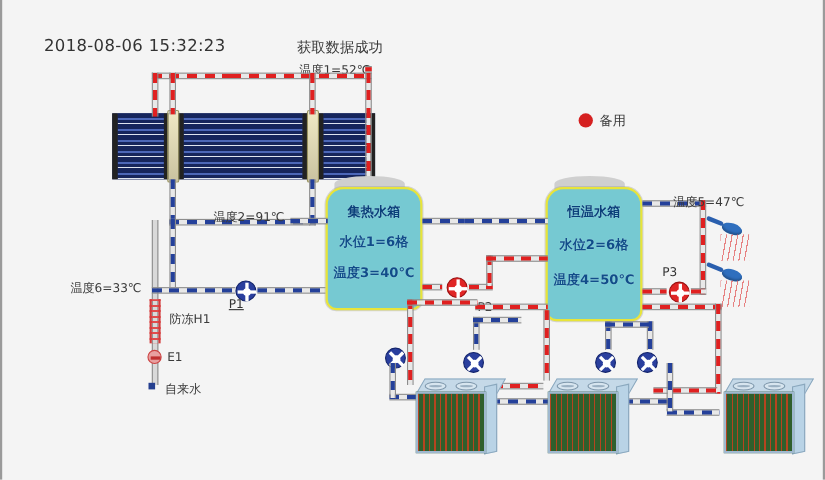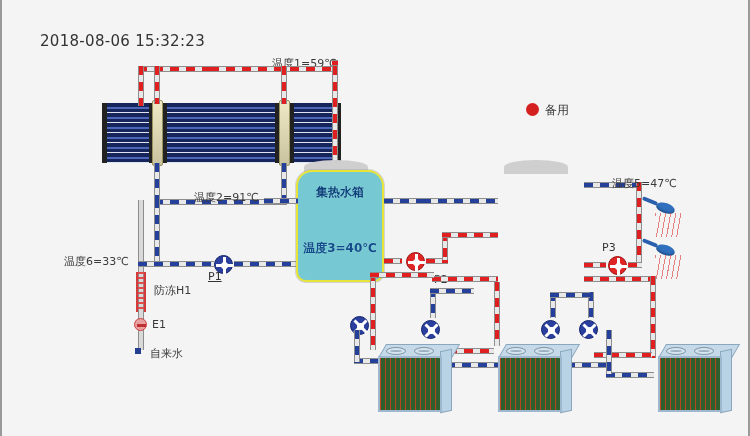--- a/index.html
+++ b/index.html
@@ -106,21 +106,22 @@
   .legend-dot{position:absolute;width:13px;height:13px;border-radius:50%;
         background:#d52020;}
   .tapmark{position:absolute;width:6px;height:6px;background:#243f8f;}
 </style>
 </head>
 <body>
 
 <div id="stage">
 
   <div class="lbl ts" style="left:38px;top:32px;">2018-08-06 15:32:23</div>
-  <div class="lbl cn-s" style="left:270px;top:56px;">温度1=59℃</div>
+  <div class="lbl cn" style="left:268px;top:34px;font-size:13px;">获取数据成功</div>
+  <div class="lbl cn-s" style="left:270px;top:56px;">温度1=52℃</div>
 
   <div class="legend-dot" style="left:524px;top:103px;"></div>
   <div class="lbl cn" style="left:543px;top:102px;">备用</div>
 
   <div class="collector" style="left:100px;top:103px;width:52px;height:60px;"></div>
   <div class="collector" style="left:160px;top:103px;width:118px;height:60px;"></div>
   <div class="collector" style="left:287px;top:103px;width:52px;height:60px;"></div>
 
   <div class="header-pipe" style="left:150px;top:100px;width:11px;height:66px;"></div>
   <div class="header-pipe" style="left:277px;top:100px;width:11px;height:66px;"></div>
@@ -158,24 +159,30 @@
   <div class="pump blue" style="left:212px;top:255px;">
     <span class="bl b1"></span>
     <span class="bl b2"></span>
     <span class="hub"></span>
   </div>
   <div class="lbl pumplbl" style="left:206px;top:270px;text-decoration:underline;">P1</div>
 
   <div class="tank-top" style="left:334px;top:160px;width:64px;height:14px;"></div>
   <div class="tank" style="left:294px;top:170px;width:88px;height:112px;">
     <div class="tank-txt tank-title" style="top:12px;">集热水箱</div>
+    <div class="tank-txt" style="top:40px;">水位1=6格</div>
     <div class="tank-txt" style="top:68px;">温度3=40℃</div>
   </div>
 
   <div class="tank-top" style="left:534px;top:160px;width:64px;height:14px;"></div>
+  <div class="tank" style="left:494px;top:170px;width:88px;height:122px;">
+    <div class="tank-txt tank-title" style="top:12px;">恒温水箱</div>
+    <div class="tank-txt" style="top:42px;">水位2=6格</div>
+    <div class="tank-txt" style="top:74px;">温度4=50℃</div>
+  </div>
 
   <div class="pipe red ph" style="left:382px;top:258px;width:18px;"></div>
   <div class="pump red" style="left:404px;top:252px;">
     <span class="bl b1"></span>
     <span class="bl b2"></span>
     <span class="hub"></span>
   </div>
   <div class="lbl pumplbl" style="left:432px;top:273px;">P2</div>
 
   <div class="pipe red ph" style="left:424px;top:258px;width:22px;"></div>

